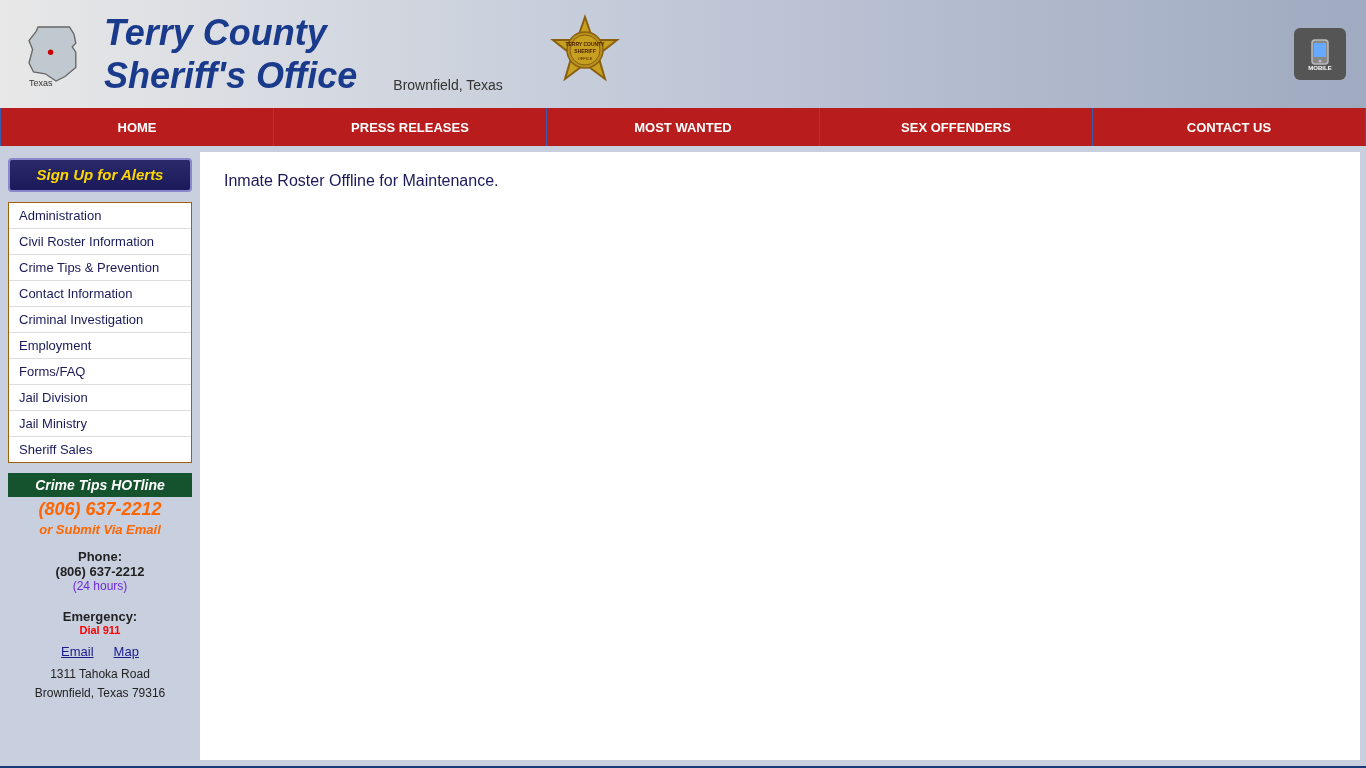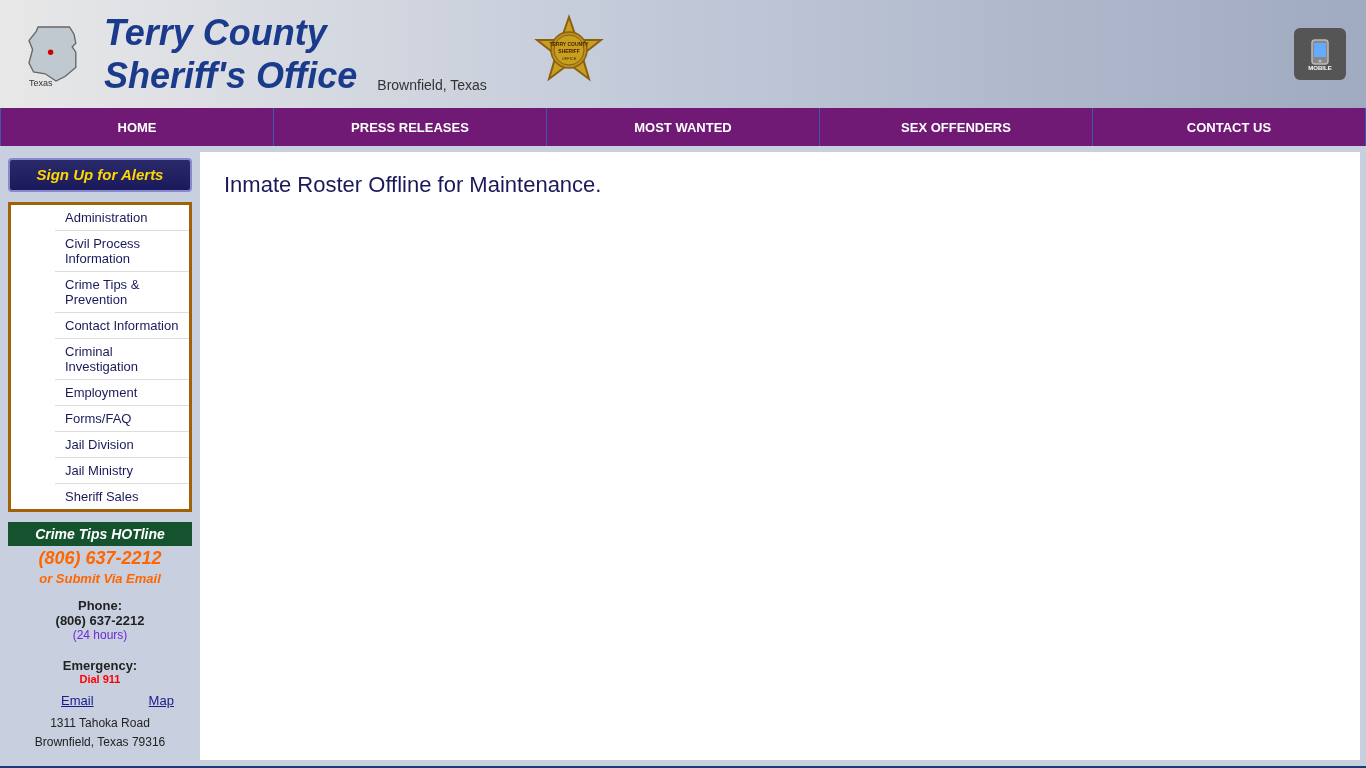--- a/index.html
+++ b/index.html
@@ -42,21 +42,21 @@
     }
     .header-title .title-sub {
       font-size: 36px;
       font-weight: bold;
       font-style: italic;
       display: block;
     }
     .header-location {
       color: #333;
       font-size: 14px;
-      margin-left: 8px;
+      margin-left: 24px;
       align-self: flex-end;
       padding-bottom: 4px;
     }
     .header-badge {
       margin-left: 30px;
     }
     .header-badge svg {
       width: 80px;
       height: 80px;
     }
@@ -74,21 +74,21 @@
       justify-content: center;
       cursor: pointer;
     }
     .header-mobile svg {
       width: 32px;
       height: 32px;
     }
 
     
     nav {
-      background: #701a75;
+      background: #b91c1c;
       display: flex;
       height: 38px;
     }
     nav a {
       color: white;
       text-decoration: none;
       font-size: 13px;
       font-weight: bold;
       display: flex;
       align-items: center;
@@ -126,22 +126,21 @@
     }
     .sign-up-alerts span {
       color: #ffd700;
       font-size: 15px;
       font-style: italic;
       font-weight: bold;
     }
     .sidebar-nav {
       background: white;
       margin: 0 8px;
-      border: 3px solid #a16207;
-      padding-left: 44px;
+      border: 1px solid #a16207;
     }
     .sidebar-nav a {
       display: block;
       color: #1a1a5a;
       text-decoration: none;
       font-size: 13px;
       padding: 5px 10px;
       border-bottom: 1px solid #ddd;
       cursor: pointer;
     }
@@ -216,38 +215,37 @@
       display: flex;
       justify-content: center;
       gap: 20px;
       margin: 6px 0;
     }
     .sidebar-links a {
       color: #1a1a8c;
       font-size: 13px;
       text-decoration: underline;
       cursor: pointer;
-      margin-left: 35px;
     }
     .sidebar-address {
       color: #222;
       font-size: 12px;
       line-height: 1.6;
       margin-top: 6px;
     }
 
     
     .main-content {
       flex: 1;
       background: white;
       padding: 20px 24px;
       margin: 6px 6px 6px 0;
     }
     .main-title {
-      font-size: 22px;
+      font-size: 16px;
       color: #1a1a5a;
       font-weight: normal;
       margin-bottom: 16px;
     }
   </style>
 </head>
 <body>
 
 <div class="header">
   <div class="header-logo-area">
@@ -299,21 +297,21 @@
 </nav>
 
 <div class="content-wrapper">
 
   <div class="sidebar">
     <div class="sign-up-alerts">
       <span>Sign Up for Alerts</span>
     </div>
     <div class="sidebar-nav">
       <a>Administration</a>
-      <a>Civil Process Information</a>
+      <a>Civil Roster Information</a>
       <a>Crime Tips &amp; Prevention</a>
       <a>Contact Information</a>
       <a>Criminal Investigation</a>
       <a>Employment</a>
       <a>Forms/FAQ</a>
       <a>Jail Division</a>
       <a>Jail Ministry</a>
       <a>Sheriff Sales</a>
     </div>
 

